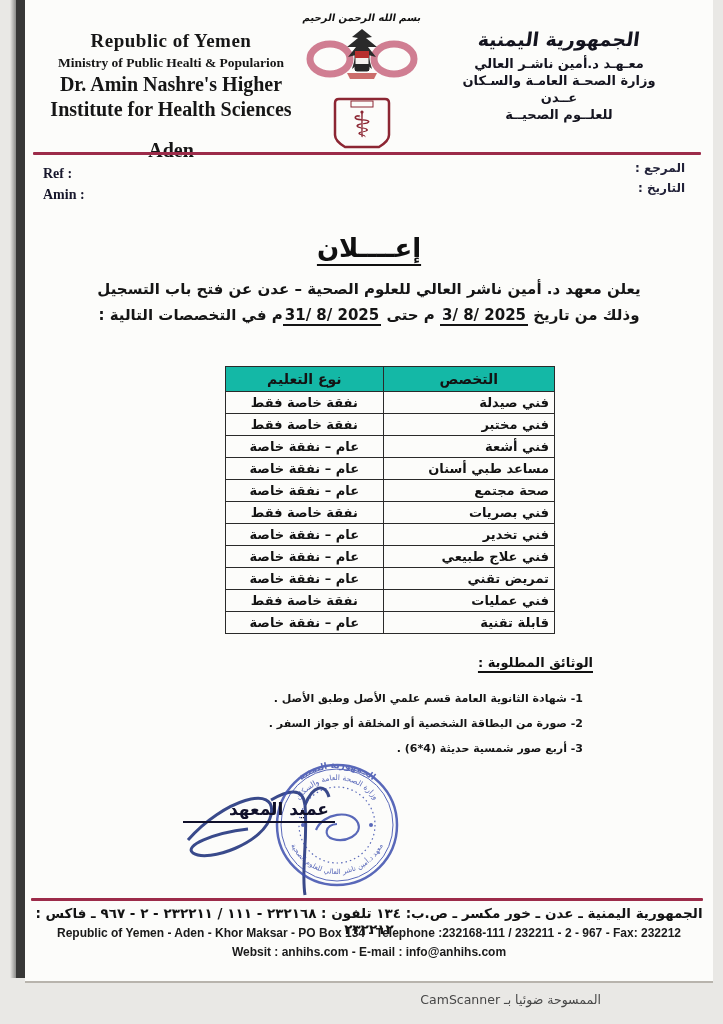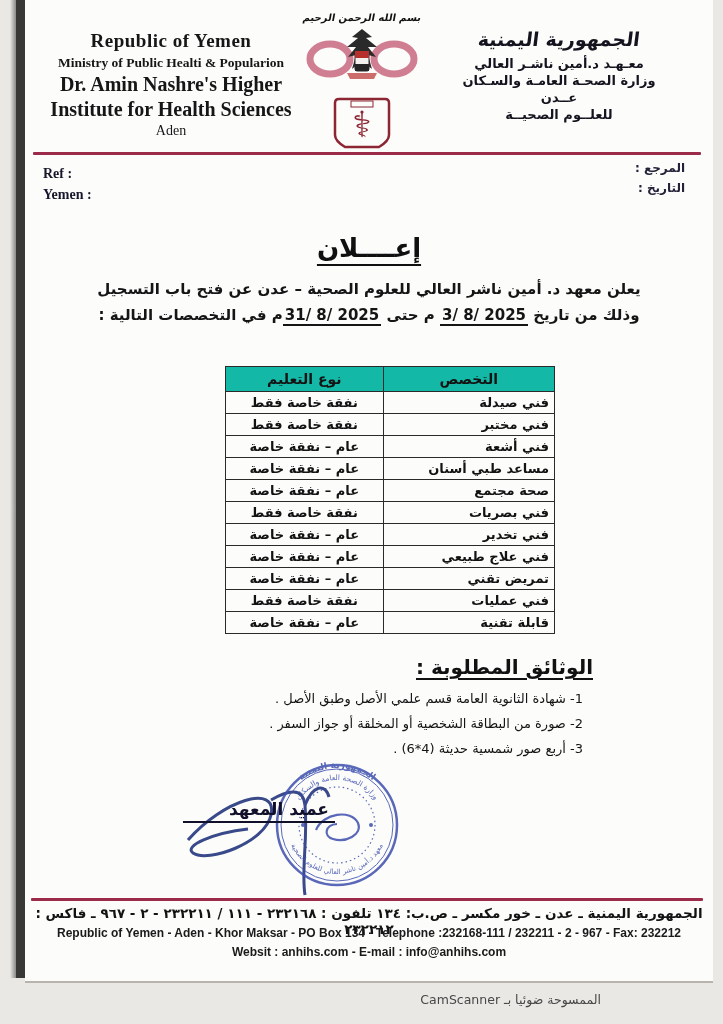--- a/index.html
+++ b/index.html
@@ -25,21 +25,21 @@
   }
   .ar { font-family:"DejaVu Sans", sans-serif; direction:rtl; }
   .en-serif { font-family:"Liberation Serif", serif; }
   .en-sans { font-family:"Liberation Sans", sans-serif; }
 
   
   .hdr-en { position:absolute; left:12px; top:30px; width:268px; text-align:center; color:#161616; }
   .hdr-en .l1 { font-size:19px; font-weight:bold; letter-spacing:.5px; }
   .hdr-en .l2 { font-size:13.5px; font-weight:bold; margin-top:3px; }
   .hdr-en .l3, .hdr-en .l4 { font-size:20px; font-weight:bold; margin-top:2px; }
-  .hdr-en .l5 { font-size:14px; font-weight:normal; margin-top:2px; }
+  .hdr-en .l5 { font-size:20px; font-weight:bold; margin-top:18px; }
 
   .hdr-center { position:absolute; left:272px; top:12px; width:130px; text-align:center; }
   .bismillah { font-size:10px; font-weight:bold; color:#111; transform:skewX(-10deg); white-space:nowrap; }
 
   .hdr-ar { position:absolute; right:36px; top:28px; width:236px; text-align:center; color:#14141f; }
   .hdr-ar .cal { font-size:19px; font-weight:bold; transform:skewX(-7deg); margin-bottom:6px; }
   .hdr-ar .l { font-size:13px; font-weight:bold; margin-top:2px; letter-spacing:.2px; }
 
   .rule { position:absolute; height:3px; background:#9c2b49; border-radius:1px; }
   .rule-top { left:8px; top:152px; width:668px; }
@@ -68,25 +68,25 @@
   }
   table.spec th {
     background:#14b8a6; font-size:14px; height:25px; text-align:center;
   }
   table.spec td { font-size:13px; height:22px; padding:0 5px; }
   table.spec td.spec-name { text-align:right; width:172px; }
   table.spec td.spec-type { text-align:center; width:158px; }
 
   .docs-head {
     position:absolute; right:120px; top:655px; direction:rtl;
-    font-size:20px; font-weight:bold; color:#111;
+    font-size:13px; font-weight:bold; color:#111;
     text-decoration:underline; text-underline-offset:4px; text-decoration-thickness:2px;
   }
   .docs-list { position:absolute; right:130px; top:686px; direction:rtl; text-align:right; }
-  .docs-list .doc-item { font-size:13px; font-weight:normal; color:#141414; line-height:25px;margin-left:46px; }
+  .docs-list .doc-item { font-size:11px; font-weight:bold; color:#141414; line-height:25px;margin-left:46px; }
 
   .dean {
     position:absolute; left:158px; top:799px; direction:rtl;
     font-size:17px; font-weight:bold; color:#10102a;
     border-bottom:2.5px solid #10102a; padding:0 6px 2px 46px;
   }
   .stamp-wrap { position:absolute; left:128px; top:745px; width:300px; height:165px; pointer-events:none; }
 
   .footer-ar { position:absolute; left:0; top:905px; width:100%; text-align:center; direction:rtl;
     font-size:13.5px; font-weight:bold; color:#131313; }
@@ -137,21 +137,21 @@
     <div class="l">معـهـد د.أمين ناشـر العالي</div>
     <div class="l">وزارة الصحـة العامـة والسـكان</div>
     <div class="l">عــدن</div>
     <div class="l">للعلــوم الصحيــة</div>
   </div>
 
   <div class="rule rule-top"></div>
 
   <div class="ref-en en-serif">
     <div>Ref :</div>
-    <div>Yemen :</div>
+    <div>Amin :</div>
   </div>
   <div class="ref-ar ar">
     <div>المرجع :</div>
     <div>التاريخ :</div>
   </div>
 
   <div class="title ar">إعــــلان</div>
 
   <div class="body-par ar">
     <div>يعلن معهد د. أمين ناشر العالي للعلوم الصحية – عدن عن فتح باب التسجيل</div>

